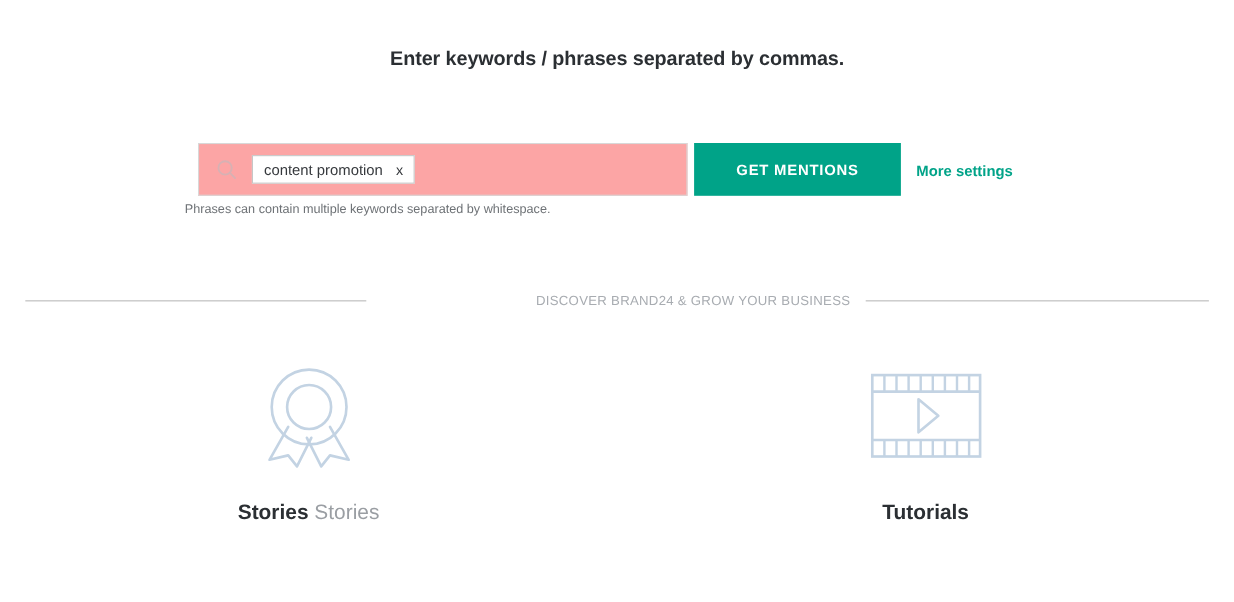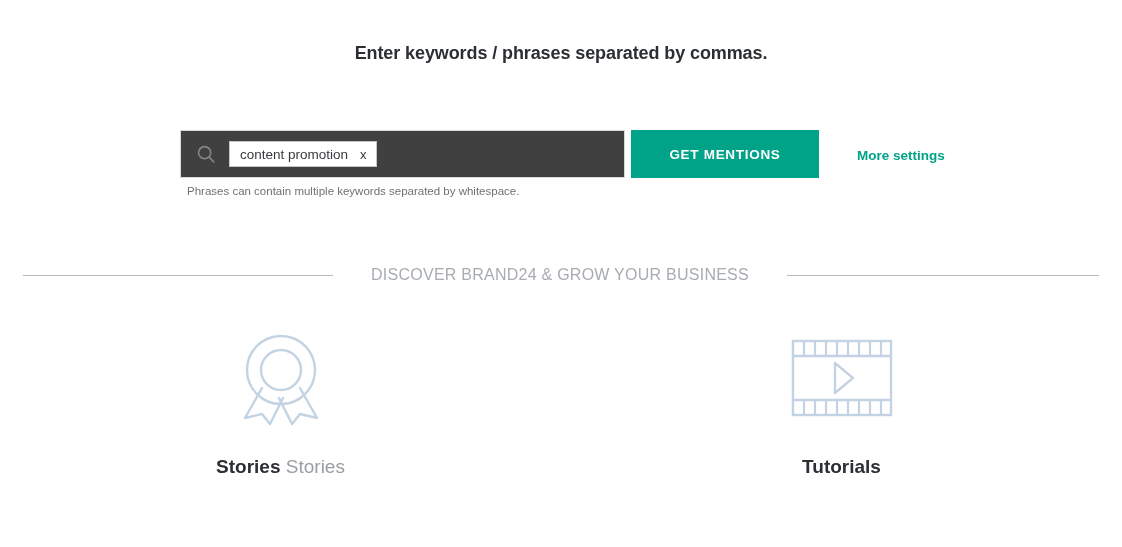--- a/index.html
+++ b/index.html
@@ -36,21 +36,21 @@
     top: 130px;
     left: 180px;
     display: flex;
     align-items: flex-start;
   }
   .search-box {
     width: 445px;
     height: 48px;
     box-sizing: border-box;
     border: 1px solid #d8d8d8;
-    background: #404040;
+    background: #fca5a5;
     display: flex;
     align-items: center;
     padding-left: 14px;
   }
   .search-icon {
     width: 22px;
     height: 22px;
     flex: 0 0 auto;
     display: block;
     margin-right: 12px;
@@ -97,34 +97,34 @@
     border: none;
     font-family: "Liberation Sans", sans-serif;
     font-size: 13.5px;
     font-weight: bold;
     letter-spacing: 0.7px;
     cursor: pointer;
     text-transform: uppercase;
   }
 
   .more-settings-link {
-    margin-left: 38px;
+    margin-left: 14px;
     margin-top: 18px;
     font-size: 13.5px;
     font-weight: bold;
     color: #00a388;
     text-decoration: none;
     cursor: pointer;
     white-space: nowrap;
   }
 
   .search-hint {
     position: absolute;
     top: 184px;
-    left: 187px;
+    left: 168px;
     font-size: 11.5px;
     color: #6e7276;
     line-height: 14px;
   }
 
   
   .divider-row {
     position: absolute;
     top: 266px;
     left: 23px;
@@ -134,22 +134,22 @@
   }
   .divider-line {
     height: 1px;
     background: #b9b9b9;
     flex: 0 0 auto;
   }
   .divider-line.left  { width: 310px; }
   .divider-line.right { width: 312px; }
   .divider-label {
     flex: 1 1 auto;
-    text-align: center;
-    font-size: 16px;
+    text-align: right;
+    font-size: 12px;
     color: #a8acb1;
     letter-spacing: 0.25px;
     white-space: nowrap;
     padding: 0 14px;
   }
 
   
   .features {
     position: absolute;
     top: 330px;

